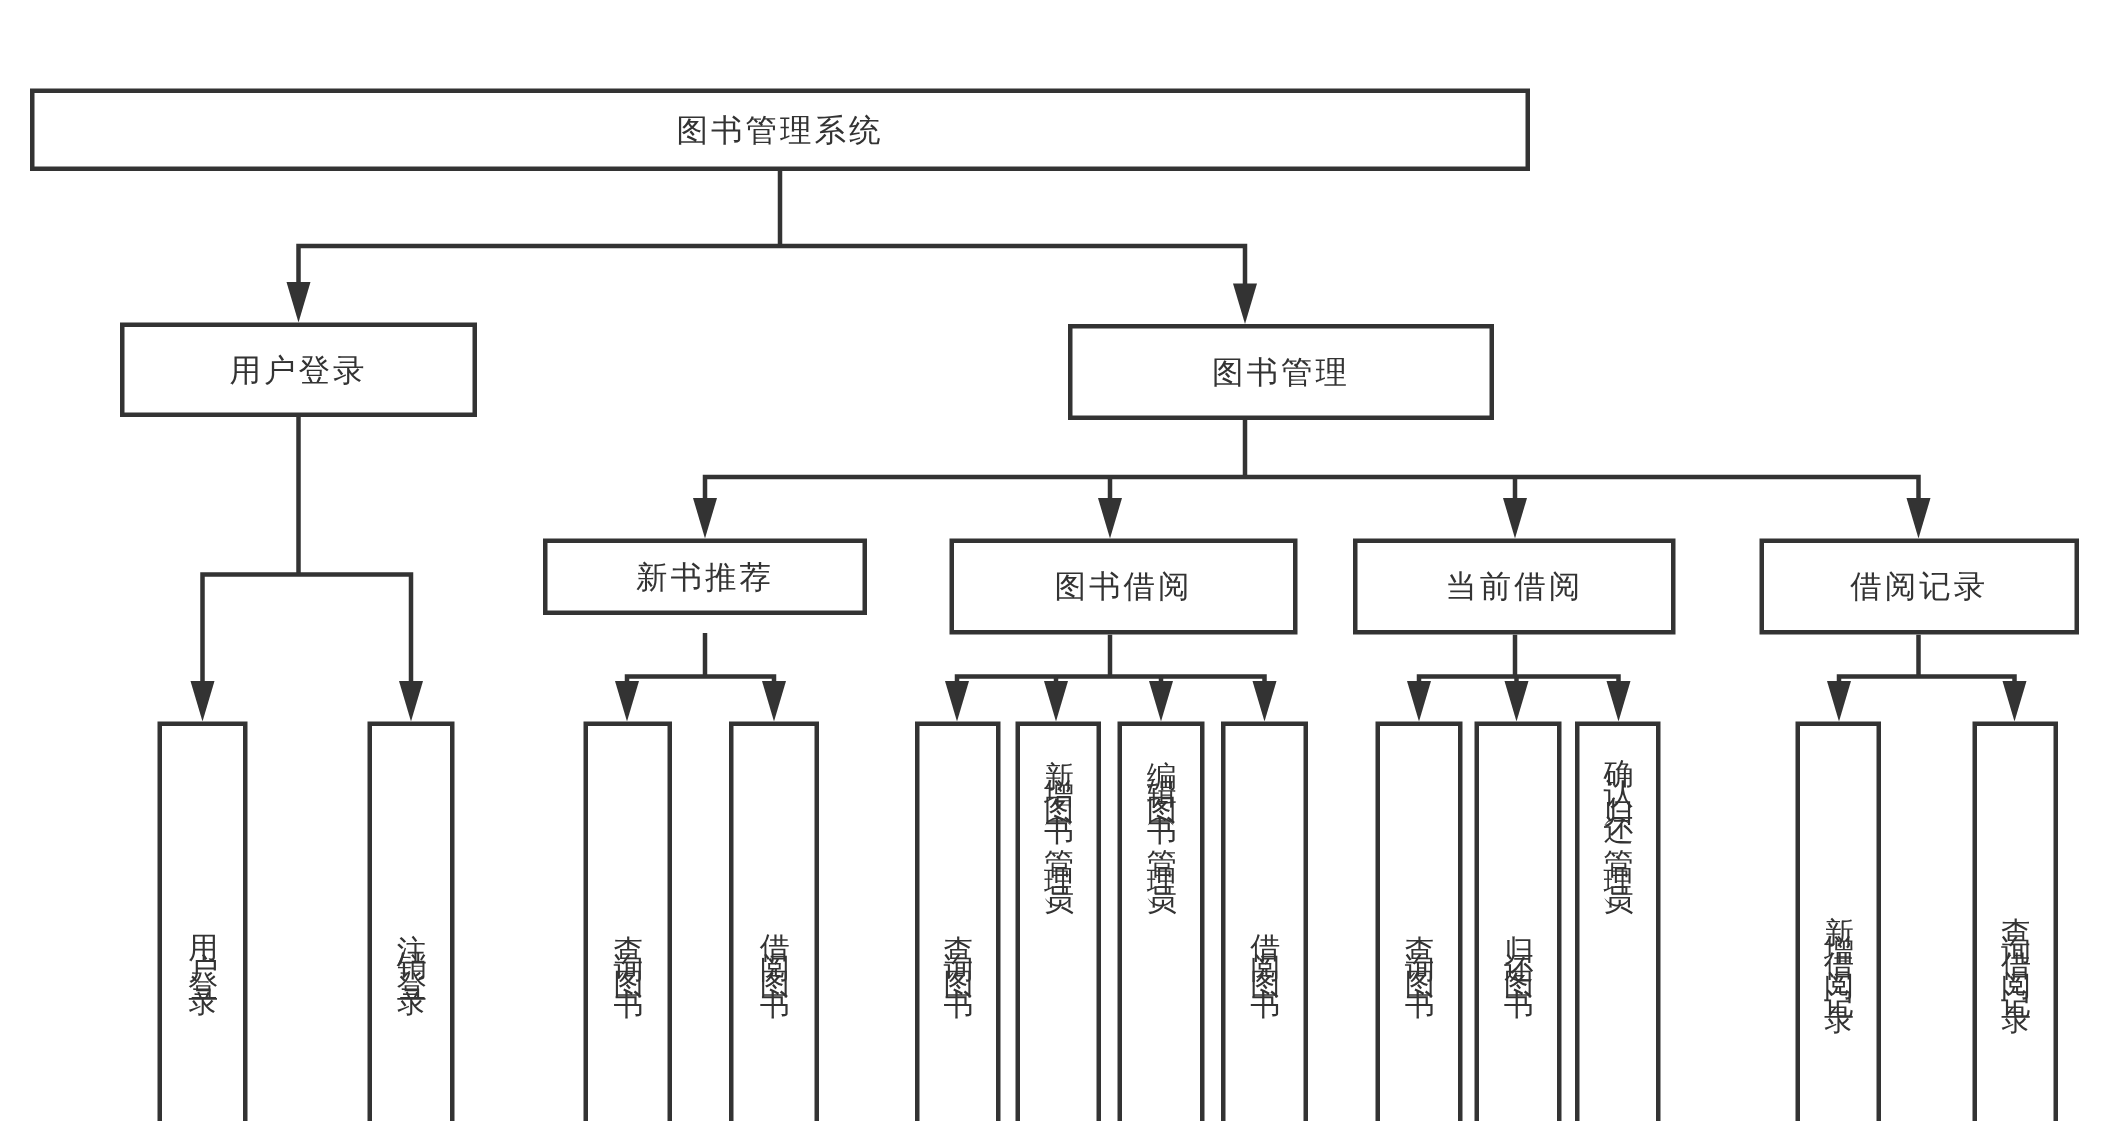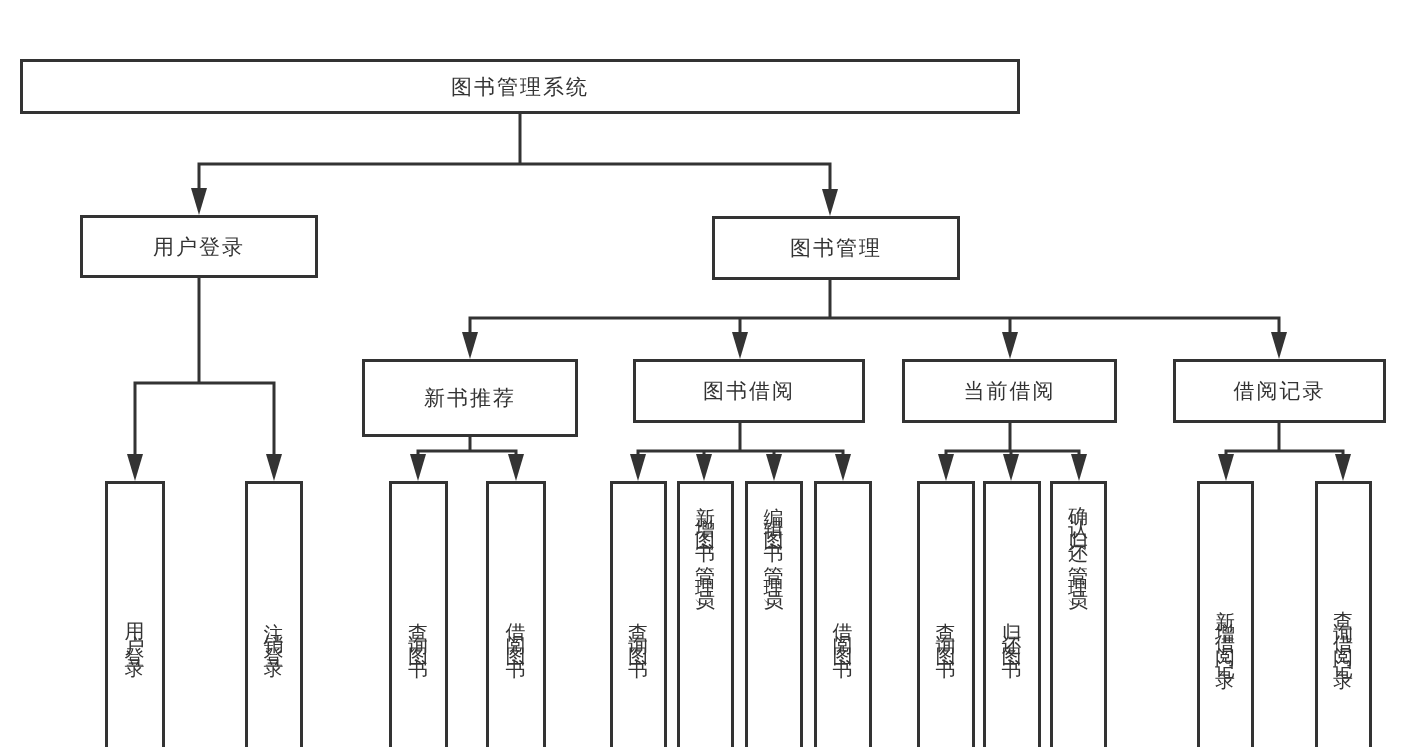--- a/index.html
+++ b/index.html
@@ -87,25 +87,25 @@
     <polygon class="ah" points="1343,435 1335,408 1351,408"></polygon>
   </svg>
 
   <div class="box h" style="left:20px;top:13px;width:1000px;height:55px;">
     <span class="label">图书管理系统</span>
   </div>
 
   <div class="box h" style="left:80px;top:169px;width:238px;height:63px;">
     <span class="label">用户登录</span>
   </div>
-  <div class="box h" style="left:712px;top:170px;width:248px;height:64px;">
+  <div class="box h" style="left:712px;top:170px;width:284px;height:64px;">
     <span class="label">图书管理</span>
   </div>
 
-  <div class="box h" style="left:362px;top:313px;width:216px;height:78px;">
+  <div class="box h" style="left:362px;top:313px;width:216px;height:51px;">
     <span class="label">新书推荐</span>
   </div>
   <div class="box h" style="left:633px;top:313px;width:232px;height:64px;">
     <span class="label">图书借阅</span>
   </div>
   <div class="box h" style="left:902px;top:313px;width:215px;height:64px;font-family:Liberation Serif, serif;">
     <span class="label">当前借阅</span>
   </div>
   <div class="box h" style="left:1173px;top:313px;width:213px;height:64px;">
     <span class="label">借阅记录</span>

